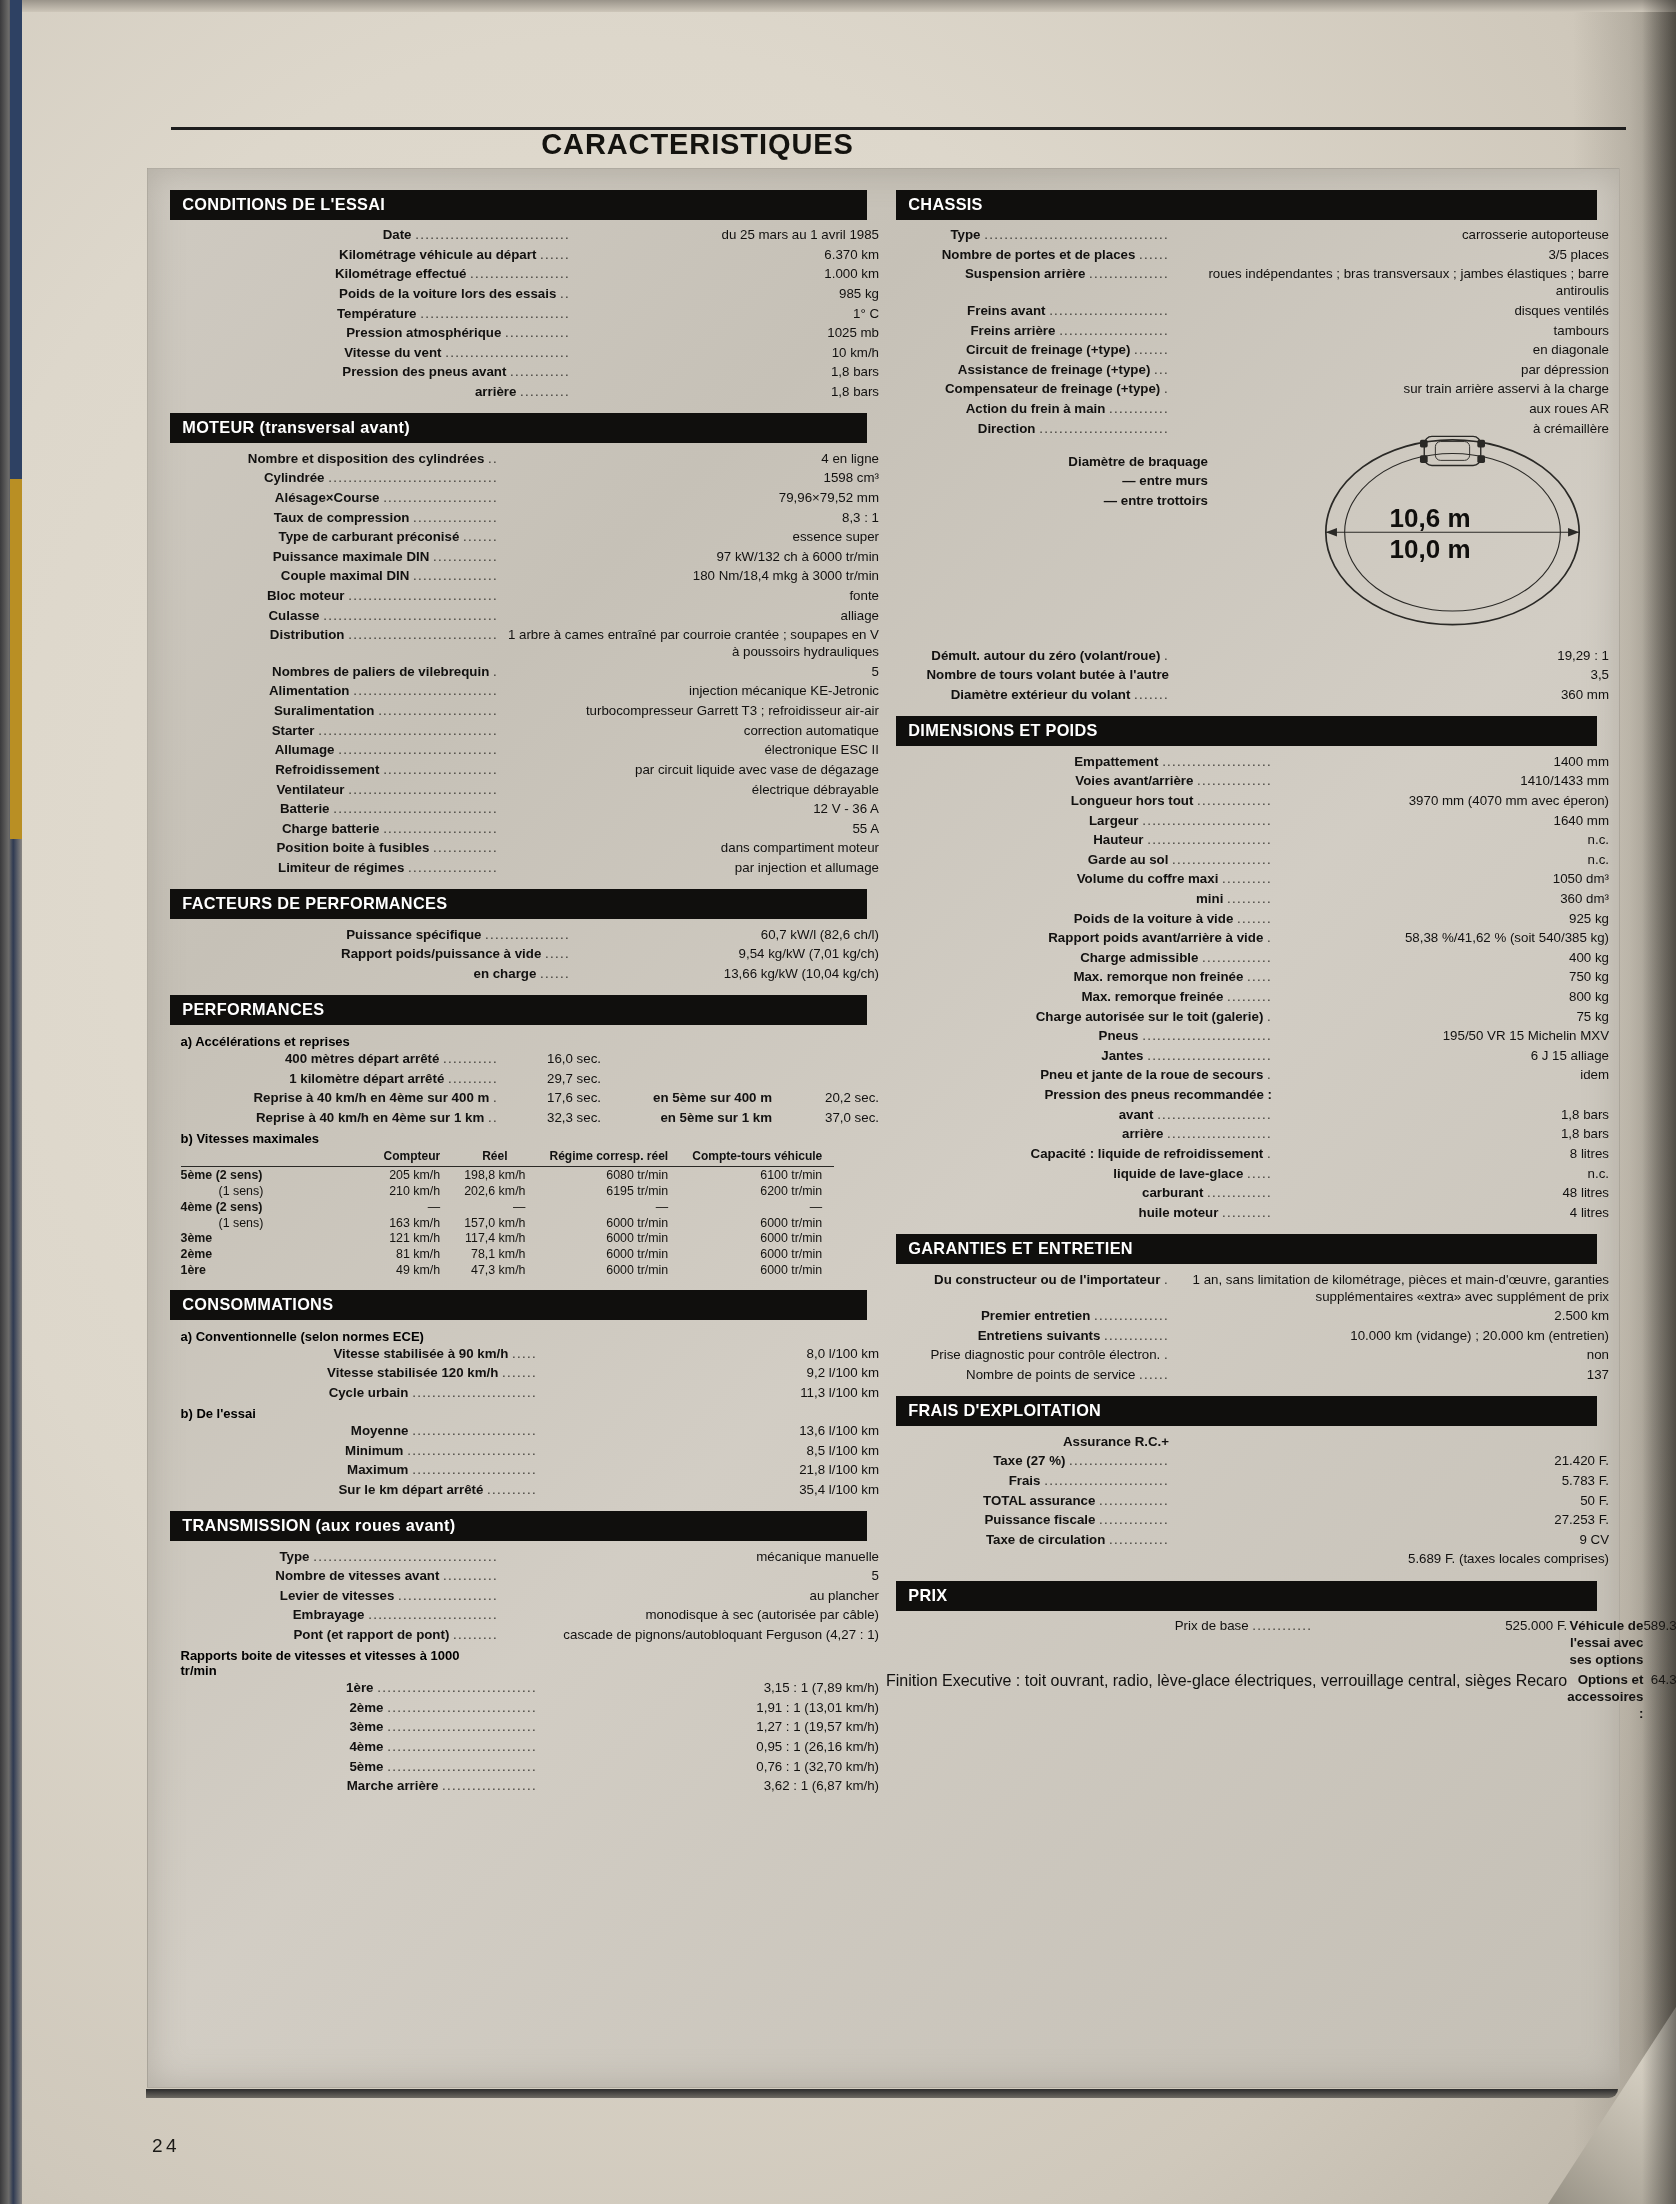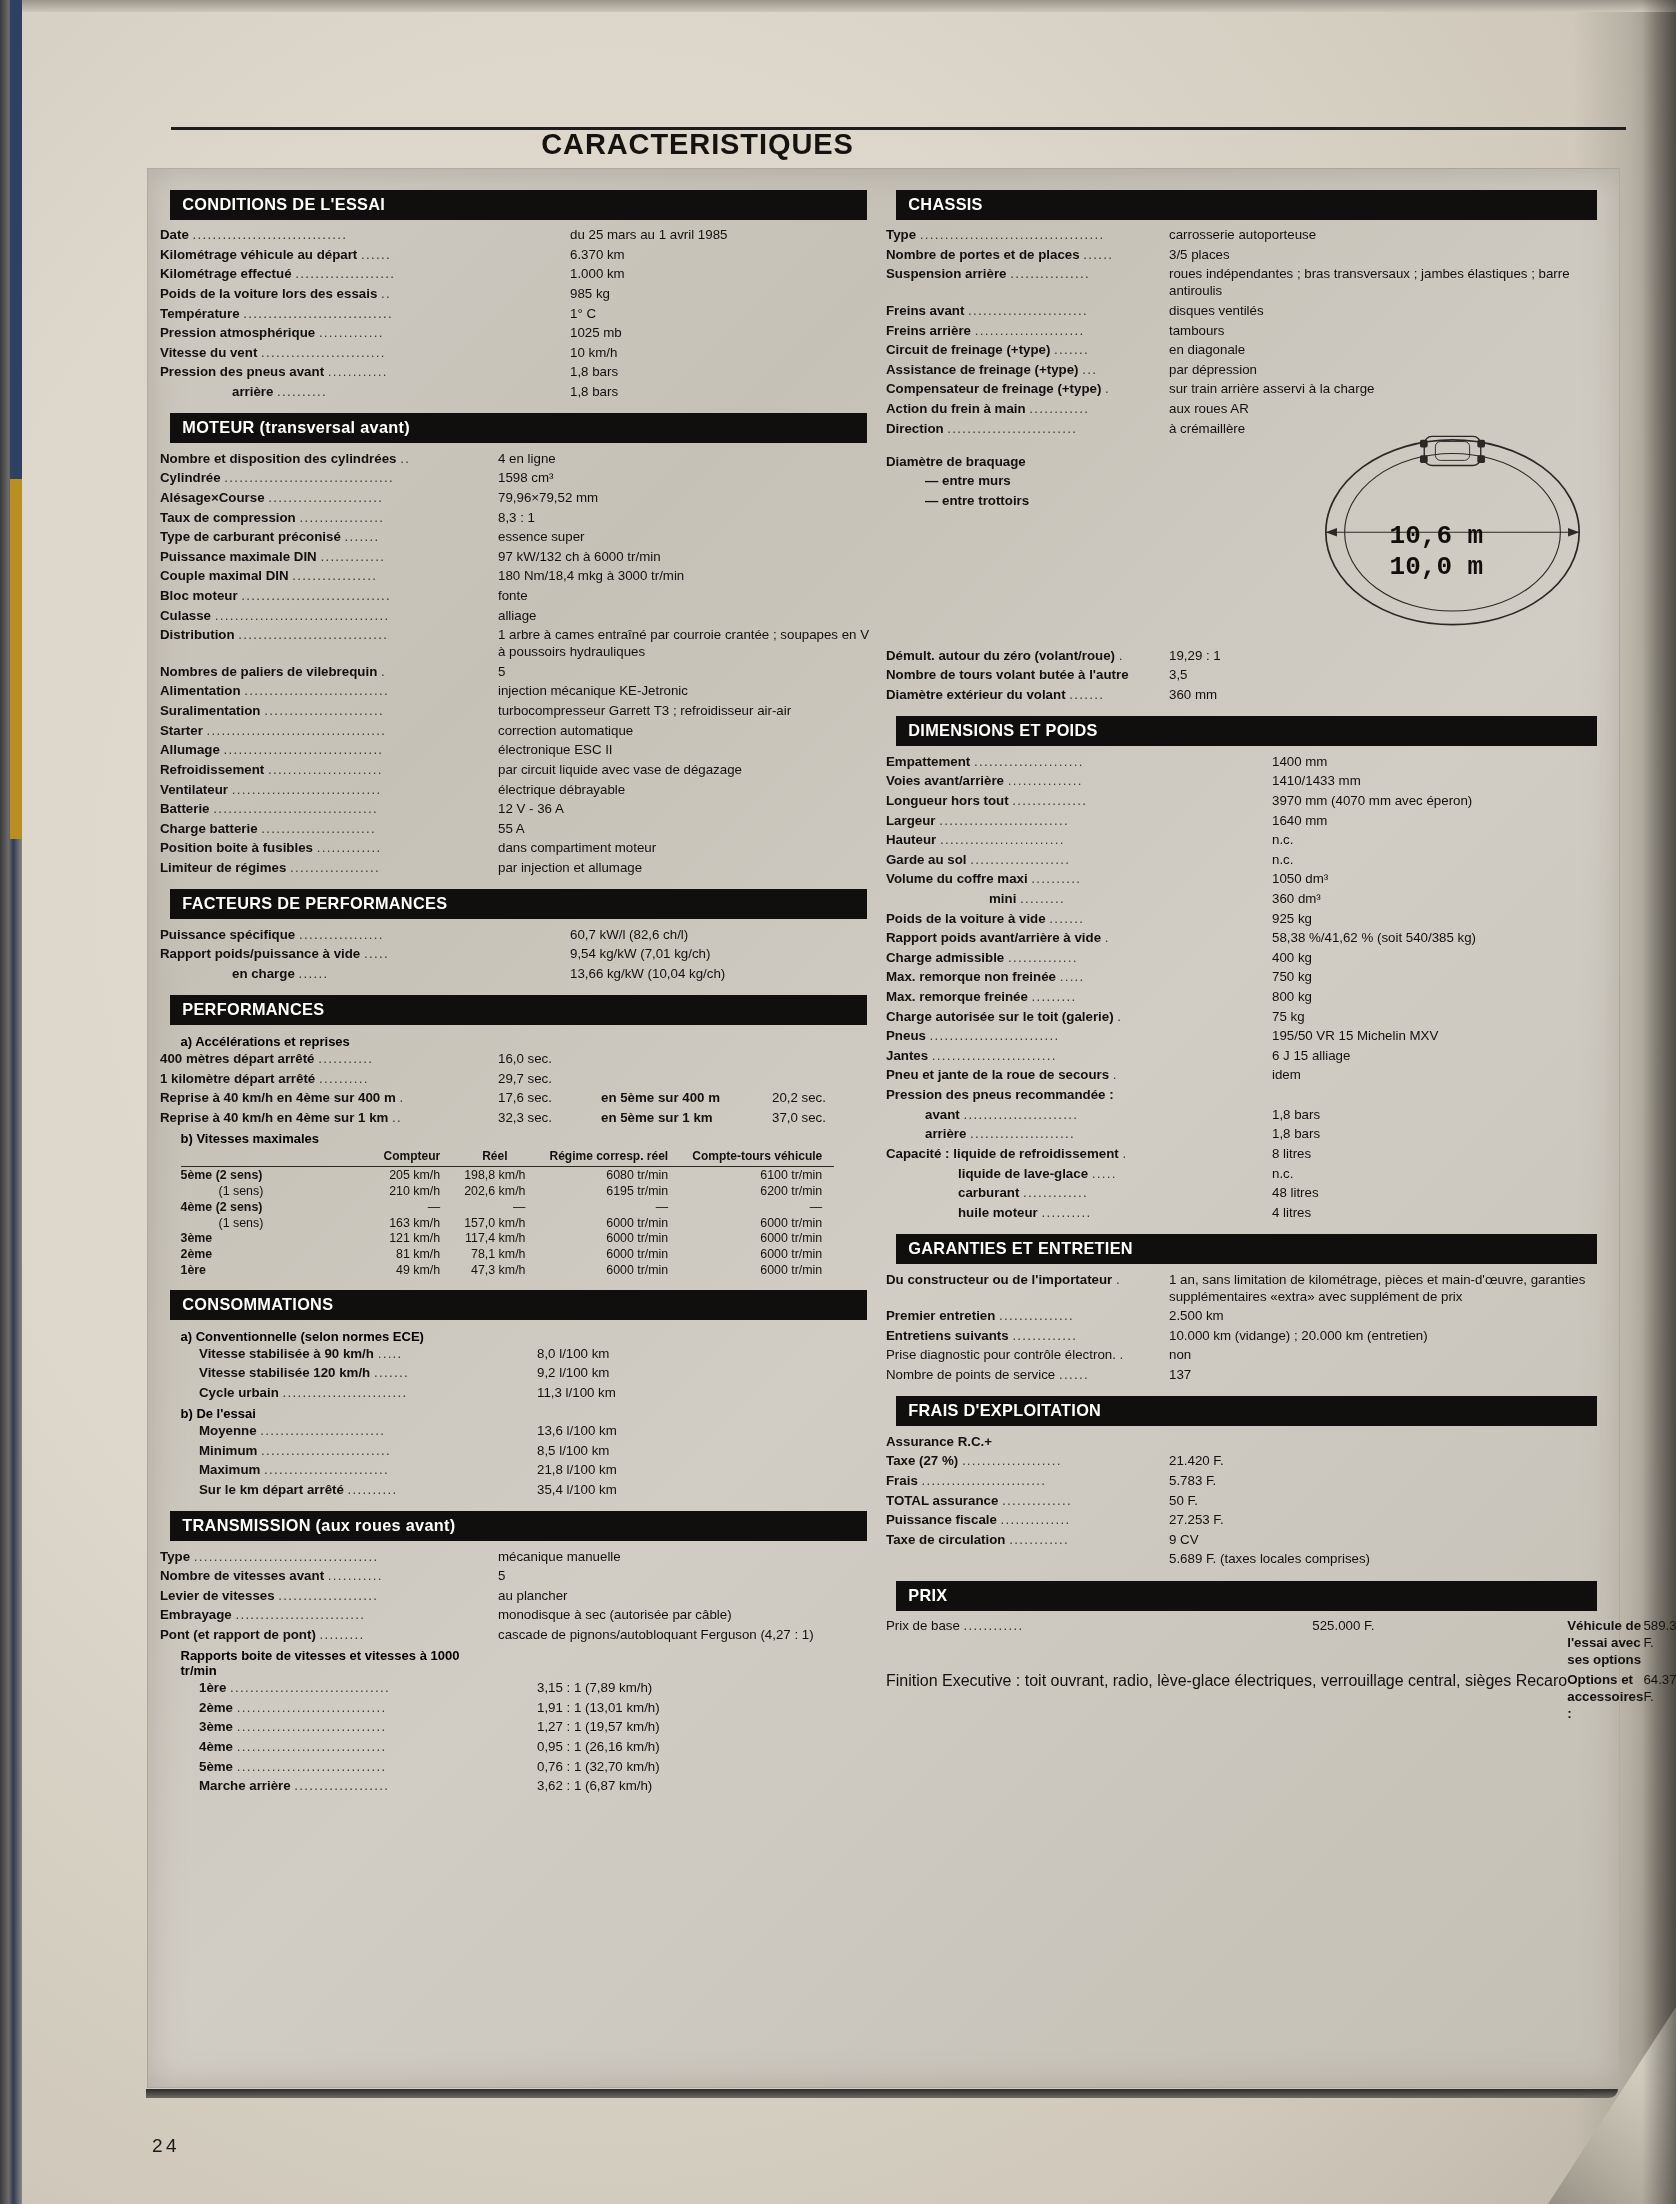--- a/index.html
+++ b/index.html
@@ -53,21 +53,21 @@
   .secbar{
     position:relative;background:#100f0d;color:#fff;
     font-size:16.3px;font-weight:bold;letter-spacing:0.3px;
     padding:5.1px 8.6px 6px 12px;margin:12px 0 5.1px 10.3px;
     width:calc(100% - 22px);box-sizing:border-box;
   }
   .secbar:after{
     content:"";position:absolute;right:-0.9px;top:0;height:100%;width:0;
   }
   
-  table.rows{border-collapse:collapse;width:100%;}
+  table.rows{border-collapse:collapse;width:100%;text-align:right;}
   table.rows td{
     font-size:13.3px;color:#121110;vertical-align:top;padding:1.3px 0;
     line-height:1.28;
   }
   td.lbl{width:338px;padding-left:20.5px;font-weight:bold;white-space:nowrap;position:relative;}
   td.lbl.ind{padding-left:39px;}
   td.lbl.ind2{padding-left:72px;}
   td.lbl.ind3{padding-left:103px;}
   td.lbl.plain{font-weight:normal;}
   td.val{font-size:13px;font-weight:normal;padding-left:5.1px;}
@@ -80,21 +80,21 @@
   table.perf td.rl{text-align:left;font-weight:bold;padding-left:0;width:141px;}
   table.perf td.rl.i{font-weight:normal;padding-left:38px;}
   table.perf .hdline{border-bottom:0.9px solid #2a2926;}
   .small{font-size:10.7px;}
   
   .turn{
     position:absolute;right:15.4px;top:231px;width:283px;height:223px;
   }
   .turn svg{display:block;}
   .turnnum{
-    position:absolute;left:79px;top:100px;font-size:26px;font-weight:bold;color:#100f0d;line-height:1.22;font-family:Liberation Mono, monospace;
+    position:absolute;left:79px;top:82px;font-size:26px;font-weight:bold;color:#100f0d;line-height:1.22;
   }
   .folio{position:absolute;left:152px;top:2135px;font-size:19px;color:#1a1916;letter-spacing:3.4px;}
   .curl{
     position:absolute;right:0;bottom:0;width:128px;height:197px;
     background:linear-gradient(225deg,#efeade 0%,#d6d0c3 35%,#b3ada0 70%,#8d887c 100%);
     clip-path:polygon(100% 0,100% 100%,0 100%);
     opacity:.85;
   }
   .bleed{position:absolute;right:0;top:0;width:34px;height:100%;background:linear-gradient(90deg,rgba(0,0,0,0),rgba(30,28,24,.55));}
   .wrapval{white-space:normal;}

